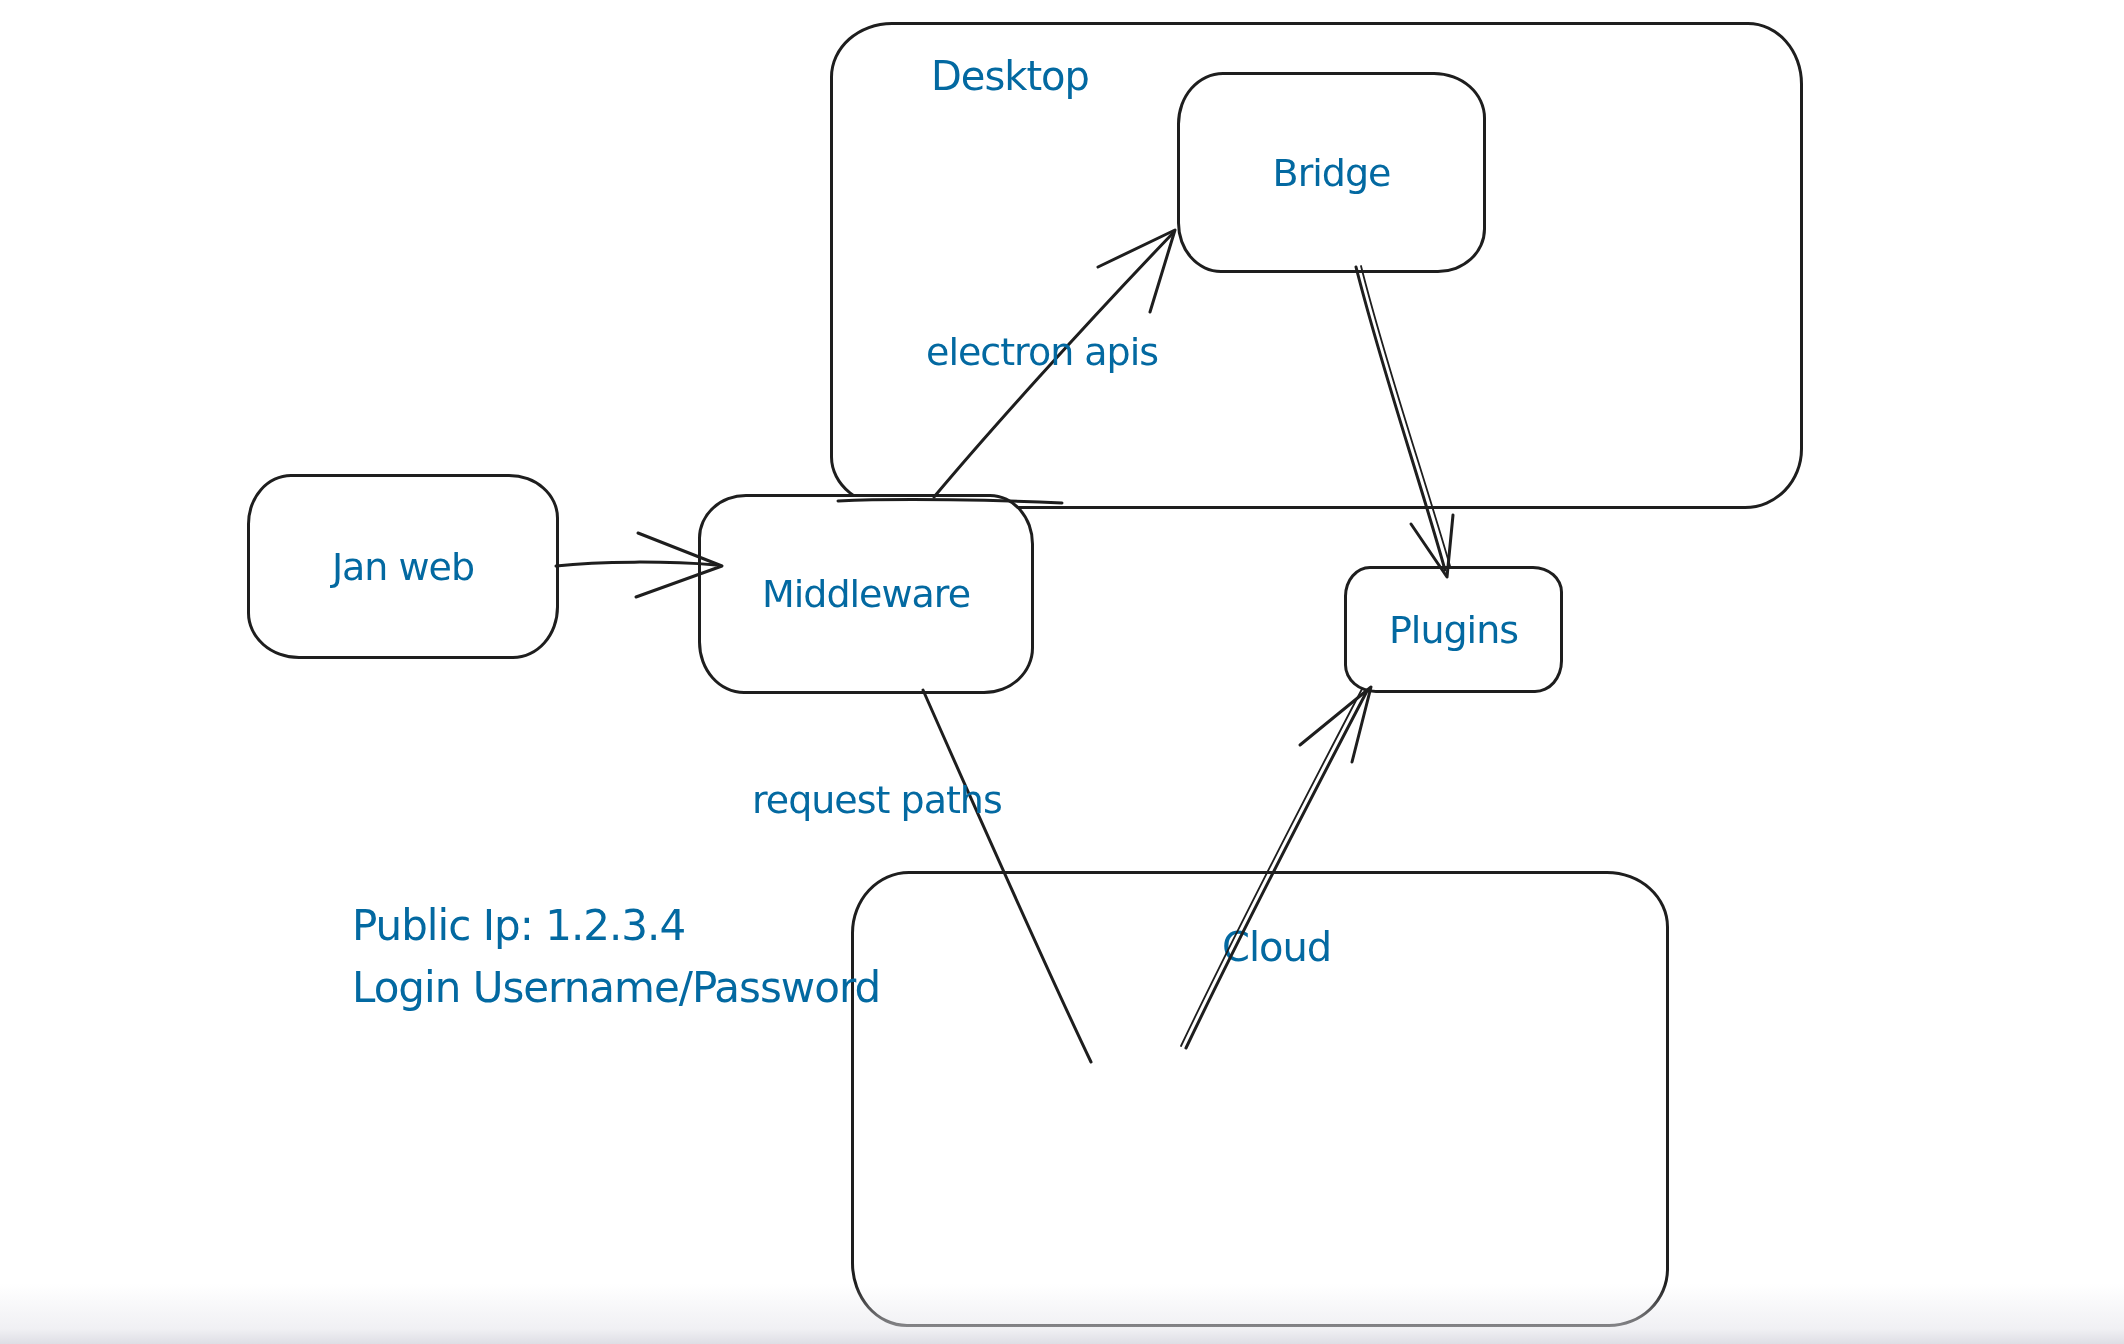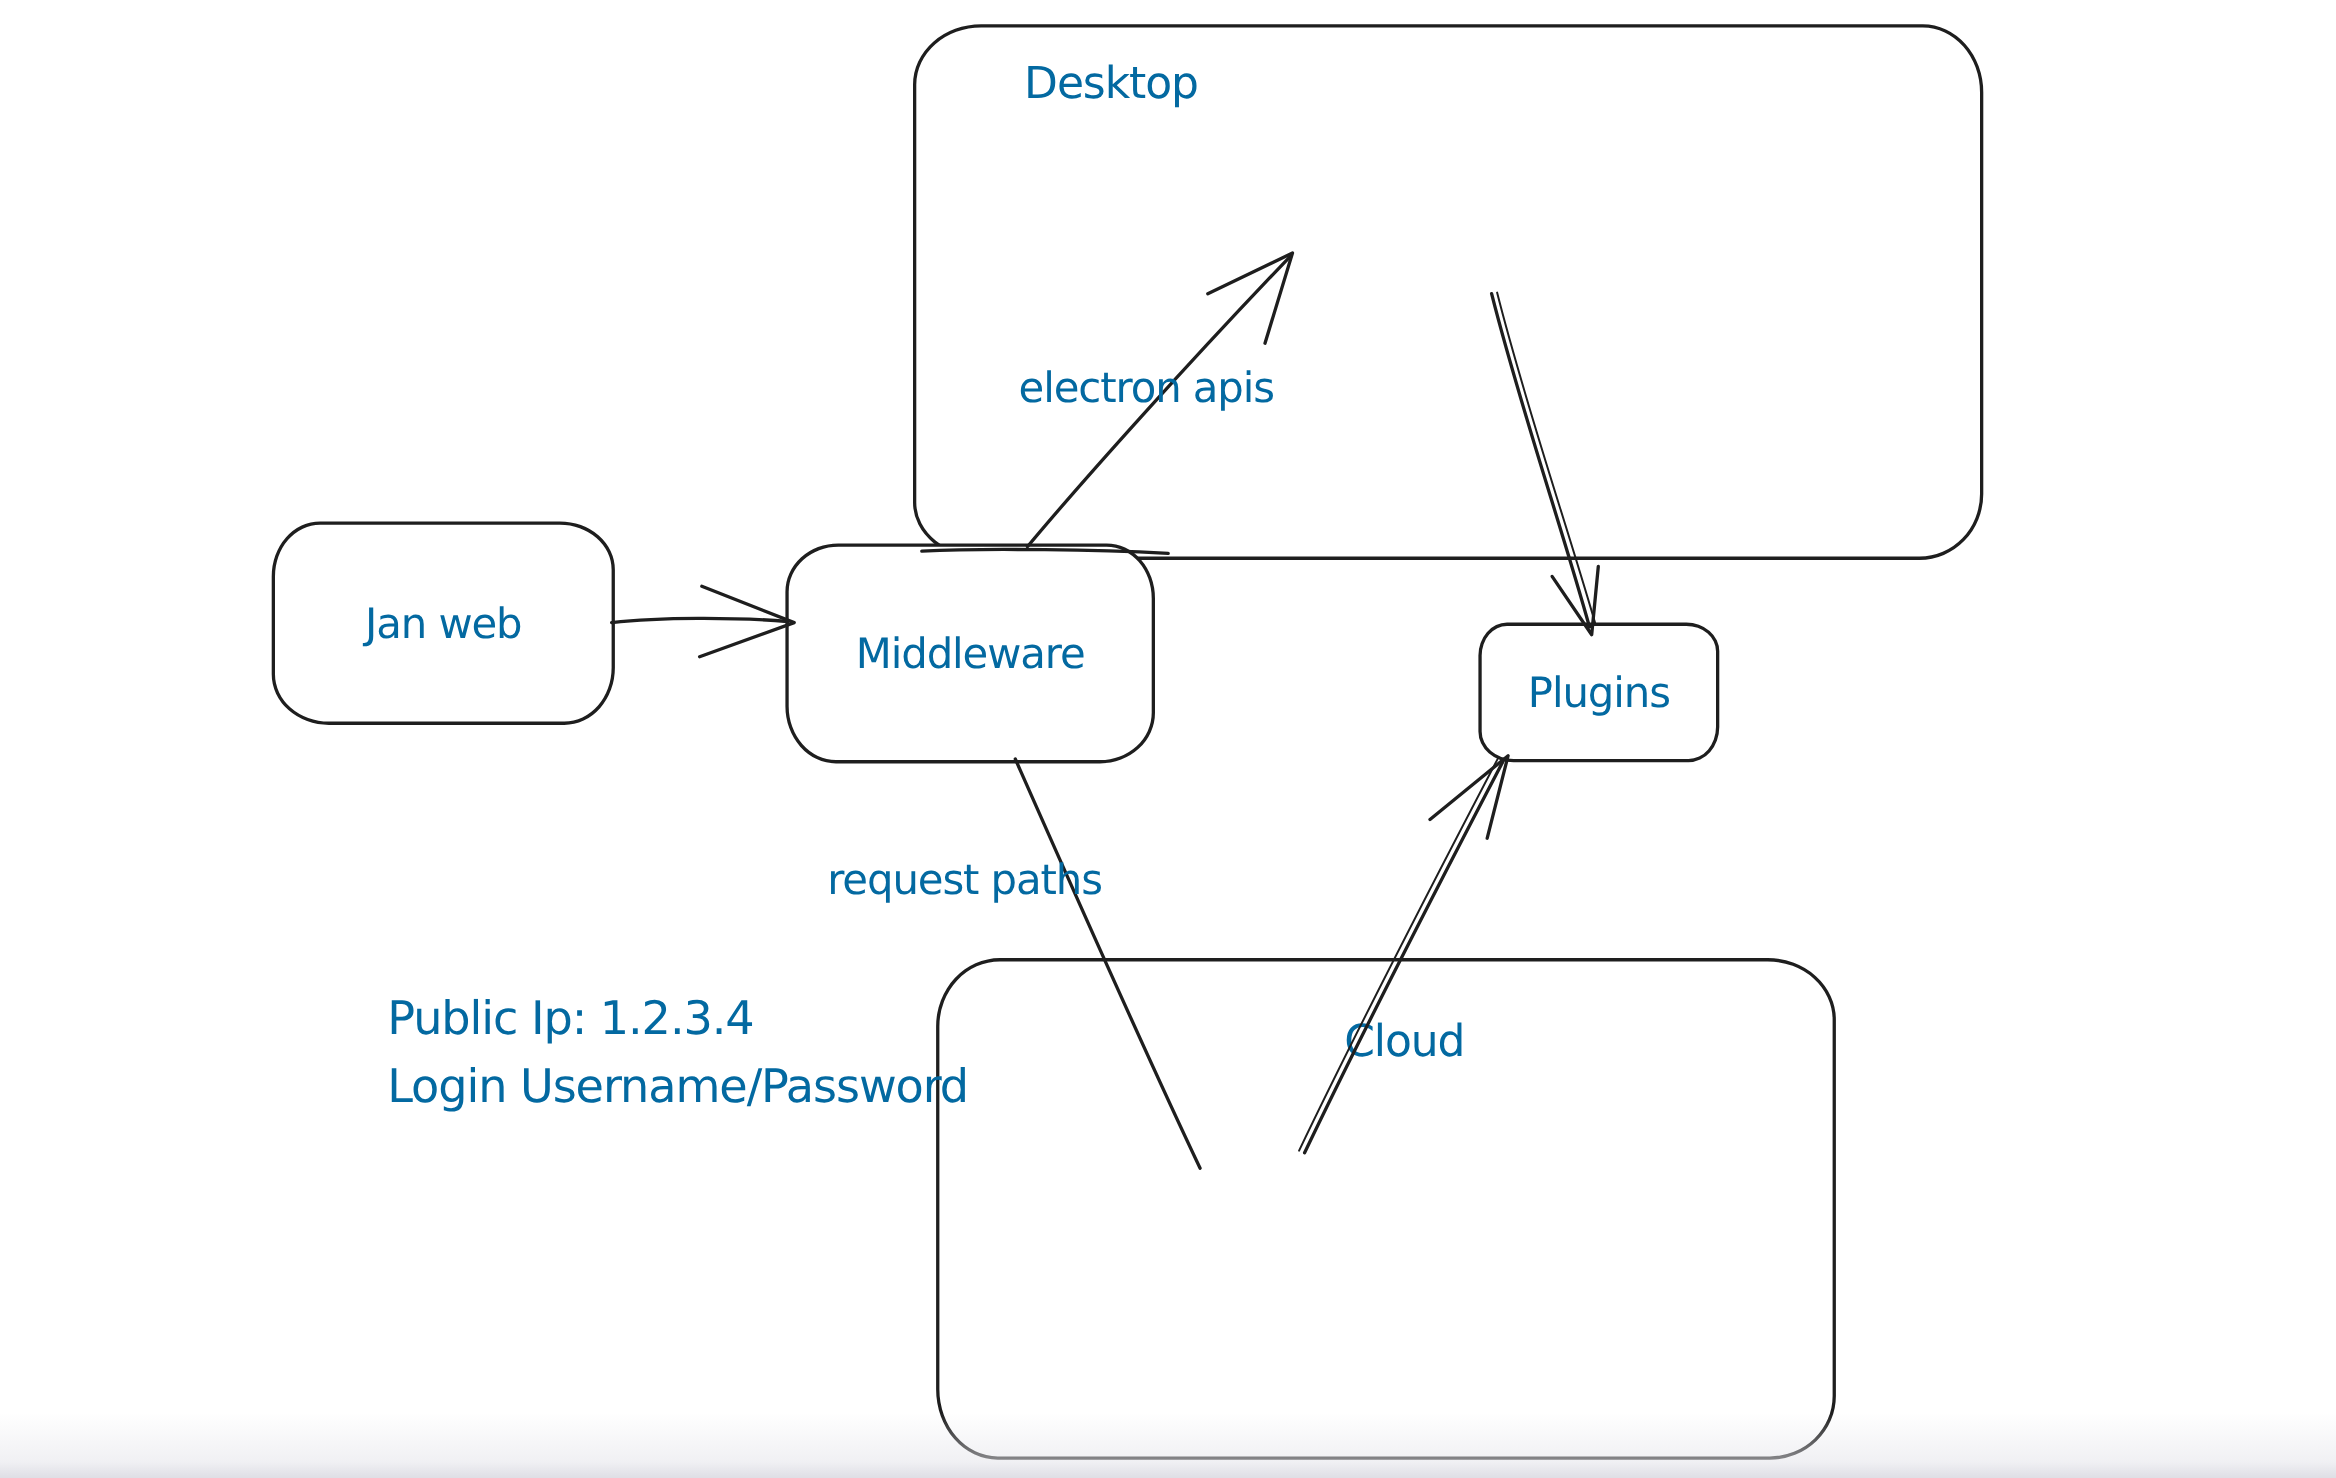--- a/index.html
+++ b/index.html
@@ -24,21 +24,21 @@
   }
   #desktop-label { left:98px; top:28px; }
   #cloud-label   { left:368px; top:50px; }
 
   .node {
     position:absolute; border:3px solid #1e1e1e; background:#ffffff;
     display:flex; align-items:center; justify-content:center;
   }
   #jan-web     { left:247px;  top:474px;  width:306px; height:179px;
                  border-radius:44px 50px 46px 52px / 50px 44px 52px 46px; }
-  #middleware  { left:714px;  top:494px;  width:330px; height:194px;
+  #middleware  { left:698px;  top:494px;  width:330px; height:194px;
                  border-radius:48px 44px 50px 46px / 44px 50px 46px 52px; }
   #bridge      { left:1177px; top:72px;   width:303px; height:195px;
                  border-radius:46px 52px 48px 44px / 52px 46px 44px 50px; }
   #plugins     { left:1344px; top:566px;  width:213px; height:121px;
                  border-radius:26px 30px 28px 32px / 30px 26px 32px 28px; }
   #http-server { left:972px;  top:1052px; width:260px; height:199px;
                  border-radius:46px 50px 44px 52px / 50px 46px 52px 44px; }
   .node-label { font-size:38px; letter-spacing:-1px; white-space:nowrap; }
 
   .edges { position:absolute; left:0; top:0; pointer-events:none; }
@@ -83,20 +83,23 @@
   </div>
 
   <div class="node" id="jan-web">
     <span class="node-label">Jan web</span>
   </div>
 
   <div class="node" id="middleware">
     <span class="node-label">Middleware</span>
   </div>
 
+  <div class="node" id="bridge">
+    <span class="node-label">Bridge</span>
+  </div>
 
   <div class="node" id="plugins">
     <span class="node-label">Plugins</span>
   </div>
 
 
   <svg class="edges" width="2124" height="1344" viewBox="0 0 2124 1344">
 
     <path d="M838 501 C900 498 1000 500 1062 503"></path>
 

